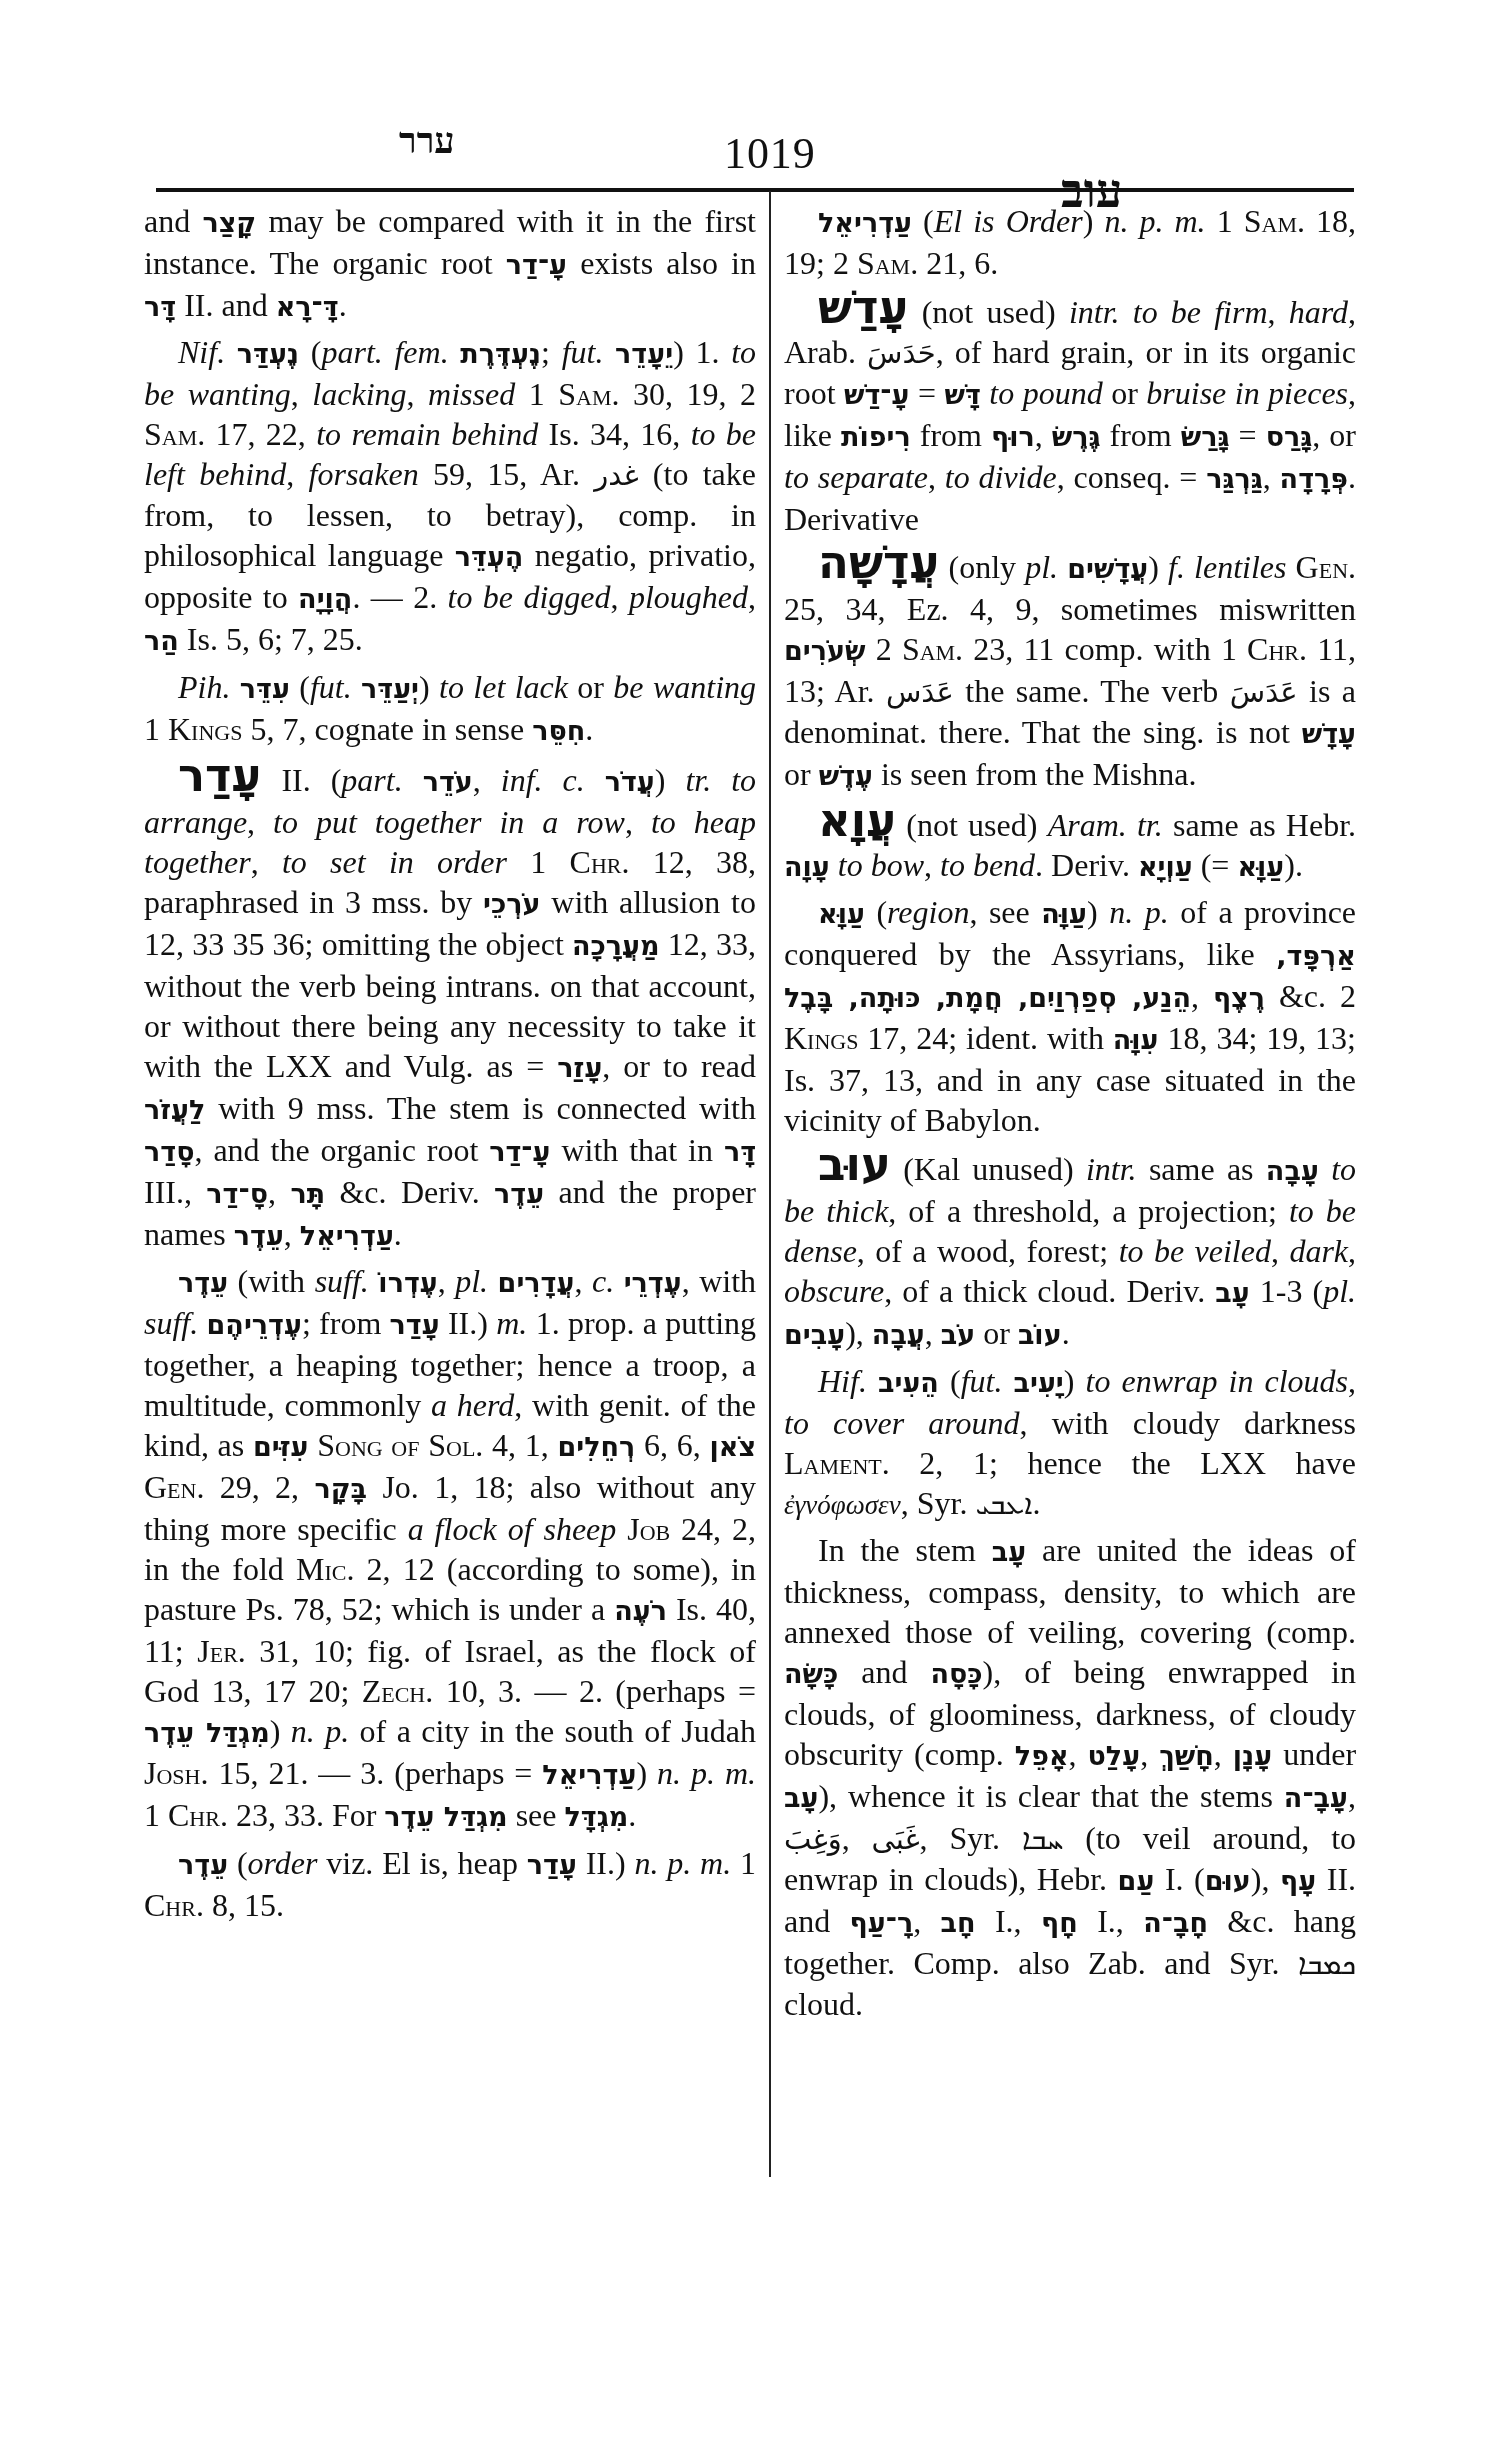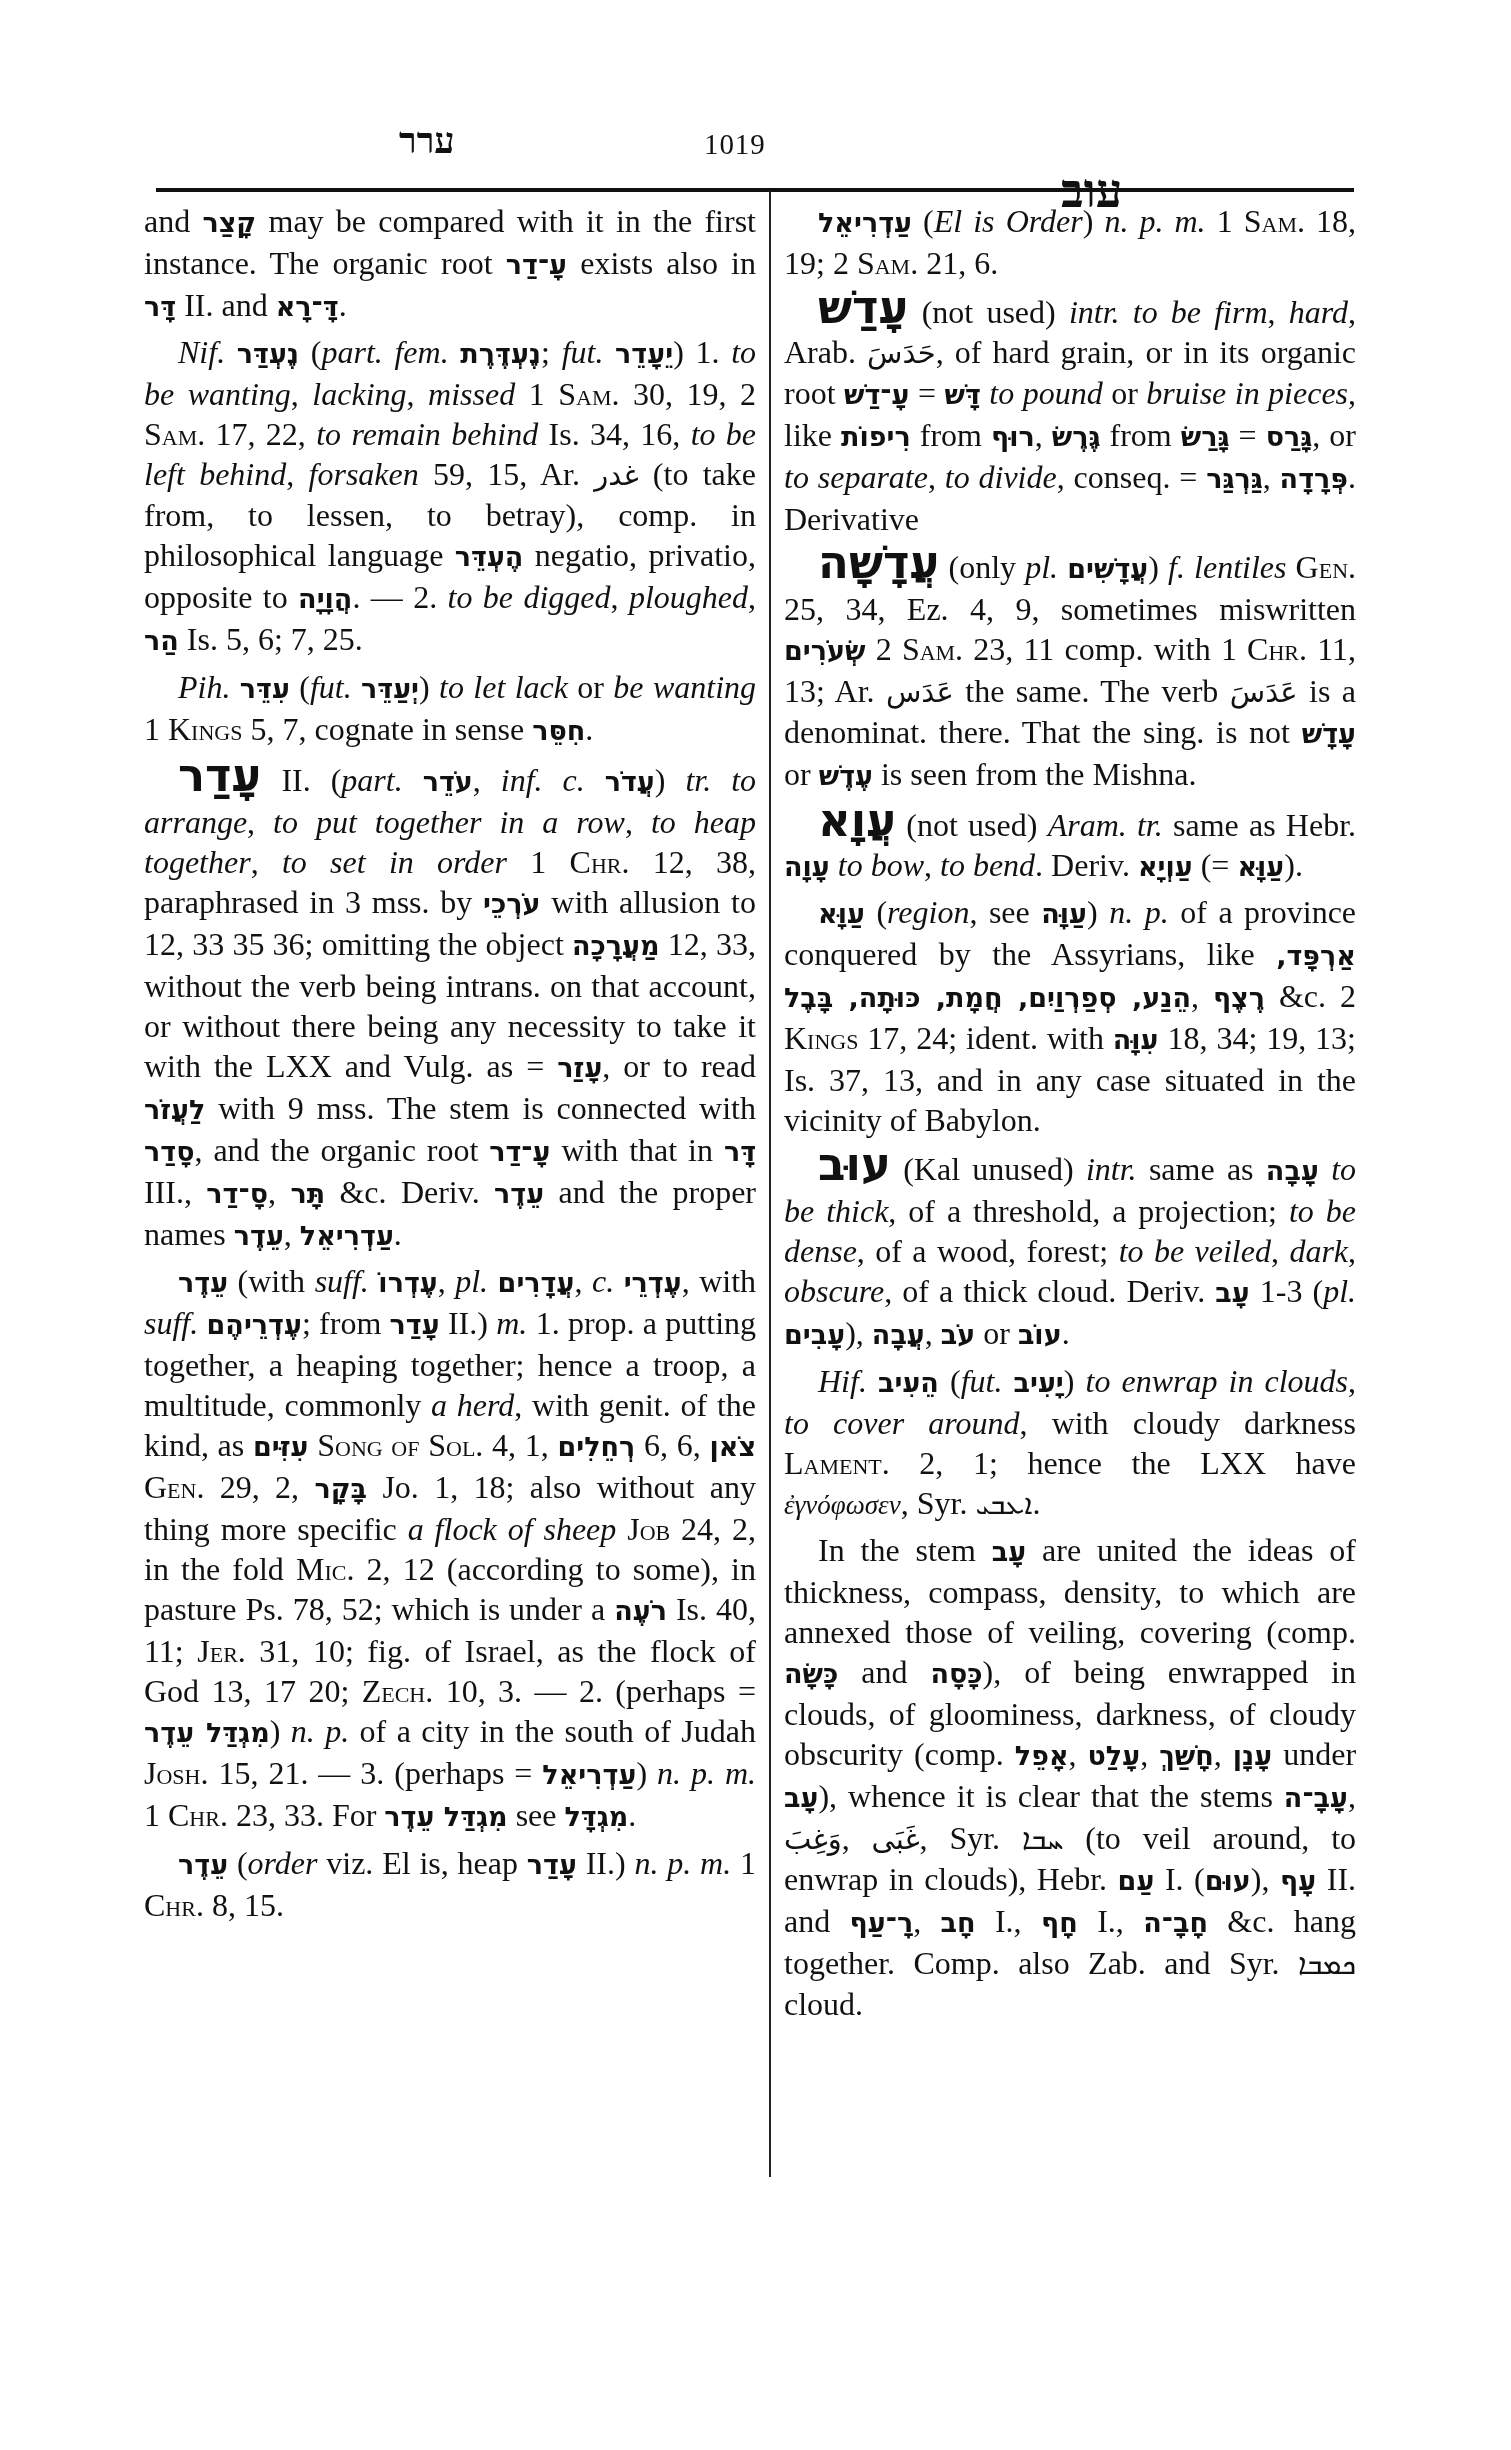--- a/index.html
+++ b/index.html
@@ -3,21 +3,21 @@
 <meta charset="utf-8">
 <style>
   html, body { margin: 0; padding: 0; background: #ffffff; }
   body {
     width: 1512px; height: 2450px; position: relative; overflow: hidden;
     font-family: "DejaVu Serif", "Liberation Serif", serif;
     color: #111111;
   }
   .page-header { position: absolute; top: 108px; left: 156px; width: 1198px; height: 72px; }
   .hdr-left  { position: absolute; left: 243px; top: 10.8px; font-size: 36px; font-weight: bold; direction: rtl; unicode-bidi: isolate; }
-  .hdr-num   { position: absolute; left: 548px; top: 20px; font-size: 29px; font-family: "Liberation Serif", serif; letter-spacing: 0.9px; }
+  .hdr-num   { position: absolute; left: 568px; top: 20px; font-size: 44px; font-family: "Liberation Serif", serif; letter-spacing: 0.9px; }
   .hdr-right { position: absolute; left: 905px; top: 10.8px; font-size: 47px; font-weight: bold; direction: rtl; unicode-bidi: isolate; margin-top: 44px; }
   .rule { position: absolute; top: 188px; left: 156px; width: 1198px; height: 3.6px; background: #111; }
   .divider { position: absolute; top: 191px; left: 769px; width: 1.8px; height: 1986px; background: #222; }
 
   .column {
     position: absolute; top: 201px;
     font-family: "Liberation Serif", "DejaVu Serif", serif;
     font-size: 32px; line-height: 40px; text-align: justify;
   }
   .col-left  { left: 144px; width: 612px; }

